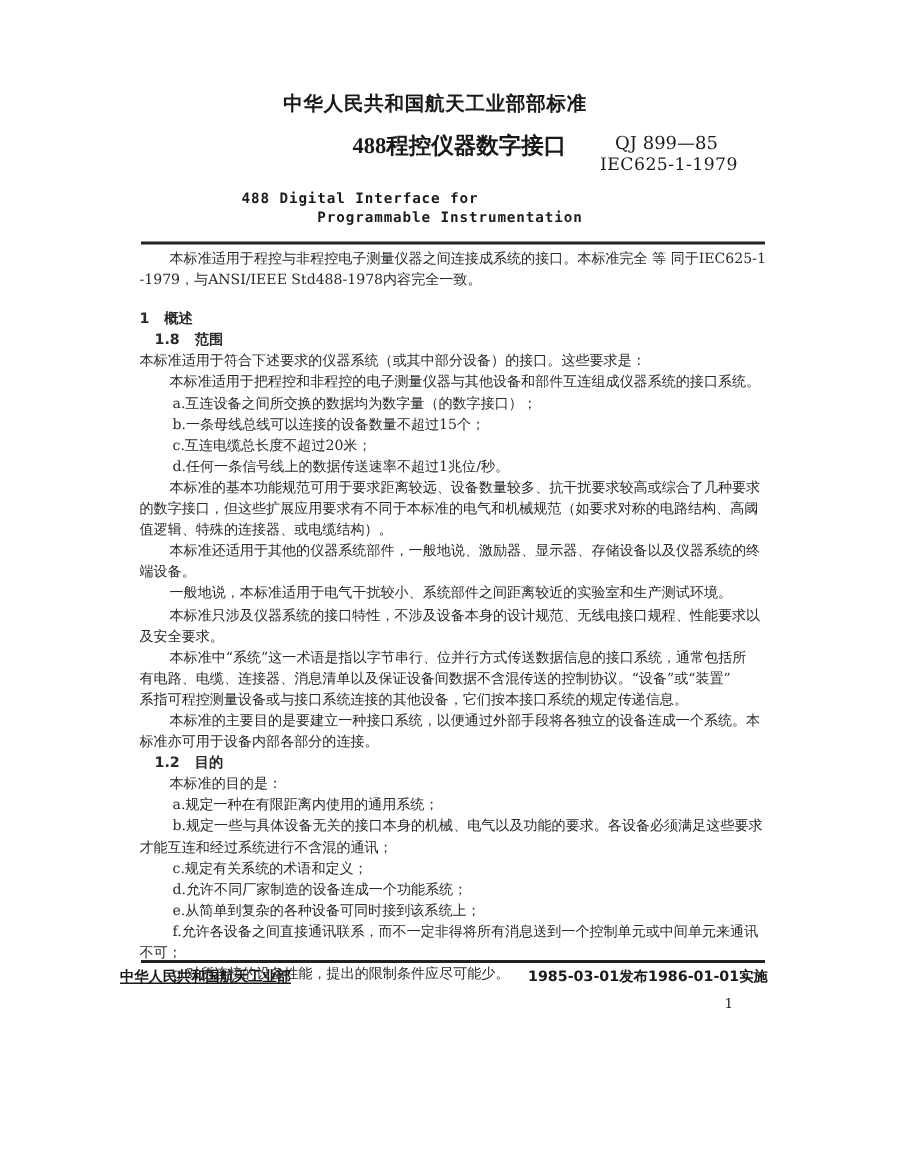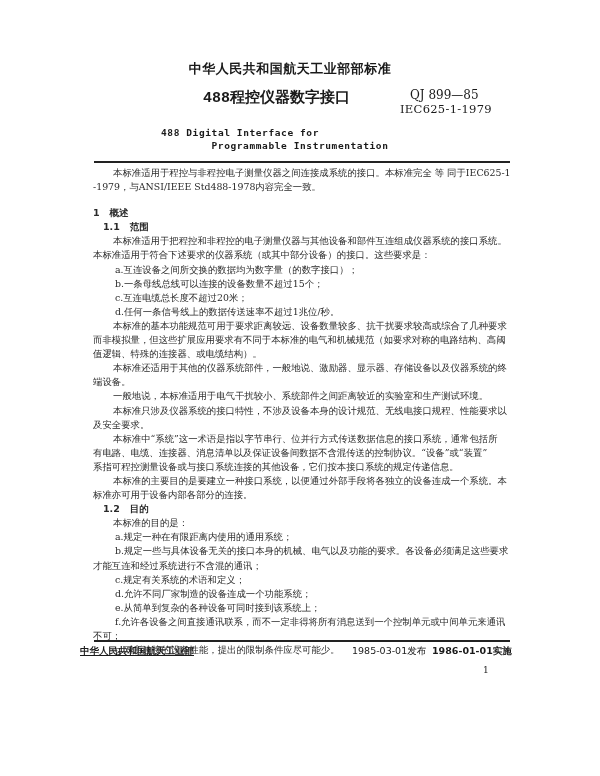--- a/index.html
+++ b/index.html
@@ -1,34 +1,34 @@
 <!DOCTYPE html>
 <html><head>
 <meta charset="utf-8">
 <style>
   html, body { margin:0; padding:0; background:#fff; }
   body { width:600px; height:776px; position:relative; overflow:hidden;
          font-family:"DejaVu Serif","Liberation Serif",serif; color:#1a1a1a; }
   .abs { position:absolute; white-space:nowrap; }
   .hdr-org { left:0; width:548px; top:60px; text-align:center; font-family:"DejaVu Sans","Liberation Sans",sans-serif; font-weight:bold; font-size:13px; letter-spacing:0.5px;margin-left:16px; }
-  .title { left:203px; top:88px; font-family:Liberation Mono, monospace; font-weight:bold; font-size:15px;text-align:center; }
+  .title { left:235px; top:88px; font-family:Liberation Serif, serif; font-weight:bold; font-size:15px;text-align:center; }
   .code1 { left:410px; top:88px; font-size:12px;text-align:center; }
   .code2 { left:400px; top:102px; font-size:11.5px; letter-spacing:0.3px; }
   .en1 { left:0; width:480px; text-align:center; top:127px; font-family:"DejaVu Sans Mono","Liberation Mono",monospace; font-weight:bold; font-size:9.5px; letter-spacing:0.6px; }
   .en2 { left:0; width:600px; text-align:center; top:140px; font-family:"DejaVu Sans Mono","Liberation Mono",monospace; font-weight:bold; font-size:9.5px; letter-spacing:0.6px; }
   .rule { position:absolute; left:94px; width:416px; height:2px; background:#222; }
   .body-text { position:absolute; left:93px; width:422px; top:166px; font-size:9.4px; line-height:14.1px; color:#2a2a2a; }
   .line { white-space:nowrap; overflow:hidden; height:14.1px; }
   .ind1 { padding-left:20px; }
   .ind-item { padding-left:22px; }
   .sec { font-family:"DejaVu Sans","Liberation Sans",sans-serif; font-weight:bold; font-size:9.5px; }
   .sub { padding-left:10px; }
   .gap { height:12px; }
   .footer-org { left:80px; top:645px; font-family:"DejaVu Sans","Liberation Sans",sans-serif; font-weight:bold; font-size:9.5px;text-decoration:underline; }
-  .footer-d1 { left:352px; top:645px; font-family:"DejaVu Sans","Liberation Sans",sans-serif; font-weight:normal; font-size:9.5px;text-align:center; }
+  .footer-d1 { left:352px; top:645px; font-family:"DejaVu Sans","Liberation Sans",sans-serif; font-weight:bold; font-size:9.5px;text-align:center; }
   .footer-d2 { left:432px; top:645px; font-family:"DejaVu Sans","Liberation Sans",sans-serif; font-weight:bold; font-size:9.5px; }
   .pgnum { left:483px; top:665px; font-size:9px; }
 </style>
 </head>
 <body>
 
 <div class="abs hdr-org">中华人民共和国航天工业部部标准</div>
 <div class="abs title">488程控仪器数字接口</div>
 <div class="abs code1">QJ 899—85</div>
 <div class="abs code2">IEC625-1-1979</div>
@@ -39,31 +39,31 @@
 
 <div class="body-text">
   <div class="line ind1">本标准适用于程控与非程控电子测量仪器之间连接成系统的接口。本标准完全 等 同于IEC625-1</div>
   <div class="line">-1979，与ANSI/IEEE Std488-1978内容完全一致。</div>
   <div class="gap"></div>
 
   <div class="line sec">
     <span>1</span>&nbsp;&nbsp;&nbsp;<span>概述</span>
   </div>
   <div class="line sec sub">
-    <span>1.1</span>&nbsp;&nbsp;&nbsp;<span>范围</span>
+    <span>1.8</span>&nbsp;&nbsp;&nbsp;<span>范围</span>
   </div>
+  <div class="line">本标准适用于符合下述要求的仪器系统（或其中部分设备）的接口。这些要求是：</div>
   <div class="line ind1">本标准适用于把程控和非程控的电子测量仪器与其他设备和部件互连组成仪器系统的接口系统。</div>
-  <div class="line">本标准适用于符合下述要求的仪器系统（或其中部分设备）的接口。这些要求是：</div>
   <div class="line ind-item">a.互连设备之间所交换的数据均为数字量（的数字接口）；</div>
   <div class="line ind-item">b.一条母线总线可以连接的设备数量不超过15个；</div>
   <div class="line ind-item">c.互连电缆总长度不超过20米；</div>
   <div class="line ind-item">d.任何一条信号线上的数据传送速率不超过1兆位/秒。</div>
 
   <div class="line ind1">本标准的基本功能规范可用于要求距离较远、设备数量较多、抗干扰要求较高或综合了几种要求</div>
-  <div class="line">而非模拟量，但这些扩展应用要求有不同于本标准的电气和机械规范（如要求对称的电路结构、高阈</div>
+  <div class="line">的数字接口，但这些扩展应用要求有不同于本标准的电气和机械规范（如要求对称的电路结构、高阈</div>
   <div class="line">值逻辑、特殊的连接器、或电缆结构）。</div>
 
   <div class="line ind1">本标准还适用于其他的仪器系统部件，一般地说、激励器、显示器、存储设备以及仪器系统的终</div>
   <div class="line">端设备。</div>
 
   <div class="line ind1">一般地说，本标准适用于电气干扰较小、系统部件之间距离较近的实验室和生产测试环境。</div>
 
   <div class="line ind1">本标准只涉及仪器系统的接口特性，不涉及设备本身的设计规范、无线电接口规程、性能要求以</div>
   <div class="line">及安全要求。</div>
 

